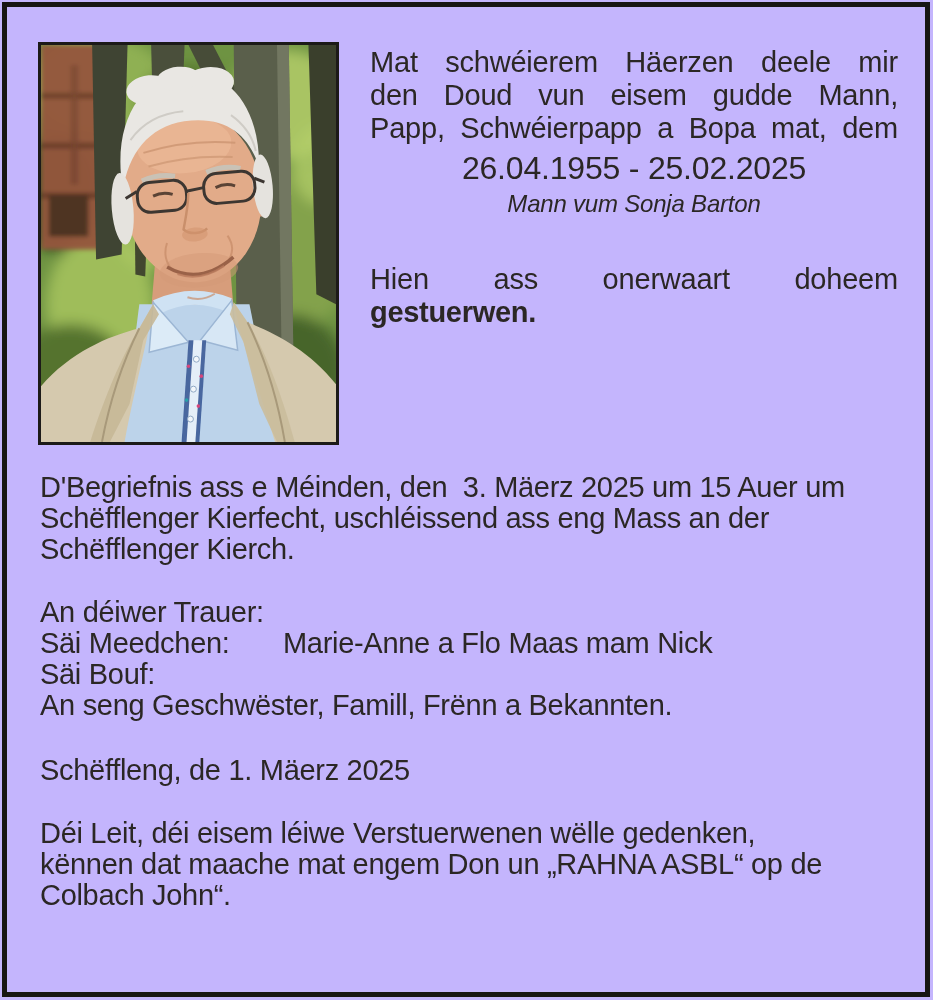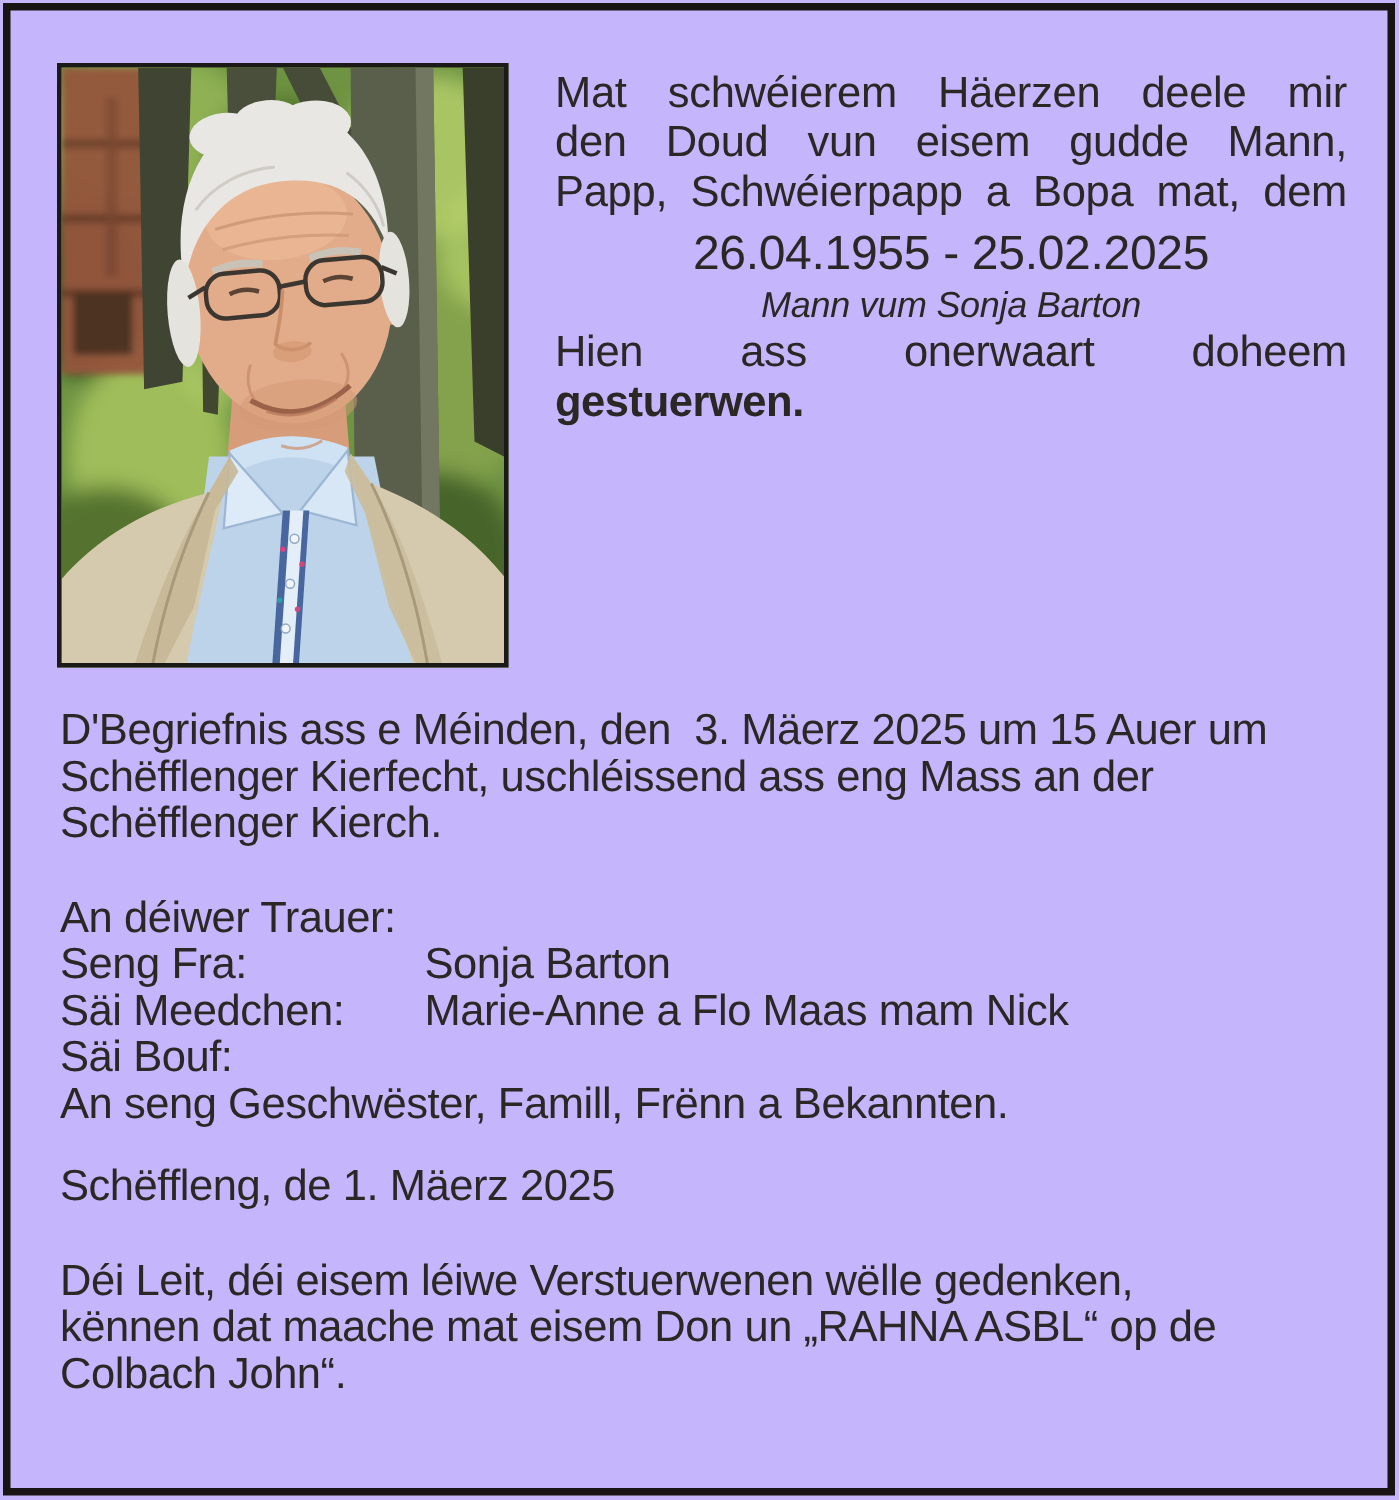--- a/index.html
+++ b/index.html
@@ -23,27 +23,27 @@
     font-size:29px;line-height:33px;letter-spacing:-0.2px;
   }
   .pline{
     display:block;white-space:pre;font-size:29px;line-height:31px;letter-spacing:-0.3px;
   }
   .right-col .pline{line-height:33px;font-weight:bold;}
   .name-block{margin-top:40px;text-align:center;color:#1e1b1a;}
   .nline{display:block;font-weight:700;font-size:46px;line-height:54px;letter-spacing:-0.5px;}
   .dates{margin-top:8px;text-align:center;font-size:32px;line-height:30px;letter-spacing:-0.2px;}
   .relation{margin-top:6px;text-align:center;font-size:24px;line-height:30px;letter-spacing:-0.2px;font-style:italic;}
-  .death-para{}
+  .death-para{margin-top:44px;}
   .main-col{position:absolute;left:40px;top:472px;width:858px;}
   .mourning{margin-top:32px;}
   .mrow{display:flex;}
   .mlabel{flex:none;width:243px;white-space:pre;font-size:29px;line-height:31px;letter-spacing:-0.3px;}
   .mvalue{flex:auto;white-space:pre;font-size:29px;line-height:31px;letter-spacing:-0.3px;}
-  .place-line{margin-top:24px;}
+  .place-line{margin-top:34px;}
   .donation{margin-top:32px;}
 </style>
 </head>
 <body>
 
 <div class="page">
   <div class="frame"></div>
 
   <div class="photo">
     <svg viewBox="0 0 300 398" preserveAspectRatio="none">
@@ -189,36 +189,32 @@
   <div class="main-col">
     <div class="para">
       <span class="pline">D'Begriefnis ass e Méinden, den  3. Mäerz 2025 um 15 Auer um</span>
       <span class="pline">Schëfflenger Kierfecht, uschléissend ass eng Mass an der</span>
       <span class="pline">Schëfflenger Kierch.</span>
     </div>
 
     <div class="mourning">
       <span class="pline">An déiwer Trauer:</span>
       <div class="mrow">
-        <span class="mlabel">Seng Fra:</span>
-        <span class="mvalue">Sonja Barton</span>
-      </div>
-      <div class="mrow">
         <span class="mlabel">Säi Meedchen:</span>
         <span class="mvalue">Marie-Anne a Flo Maas mam Nick</span>
       </div>
       <div class="mrow">
         <span class="mlabel">Säi Bouf:</span>
       </div>
       <span class="pline">An seng Geschwëster, Famill, Frënn a Bekannten.</span>
     </div>
 
     <div class="place-line">
       <span class="pline">Schëffleng, de 1. Mäerz 2025</span>
     </div>
 
     <div class="donation">
       <span class="pline">Déi Leit, déi eisem léiwe Verstuerwenen wëlle gedenken,</span>
-      <span class="pline">kënnen dat maache mat eisem Don un „RAHNA ASBL“ op de</span>
+      <span class="pline">kënnen dat maache mat engem Don un „RAHNA ASBL“ op de</span>
       <span class="pline">Colbach John“.</span>
     </div>
   </div>
 </div>
 
 </body></html>

